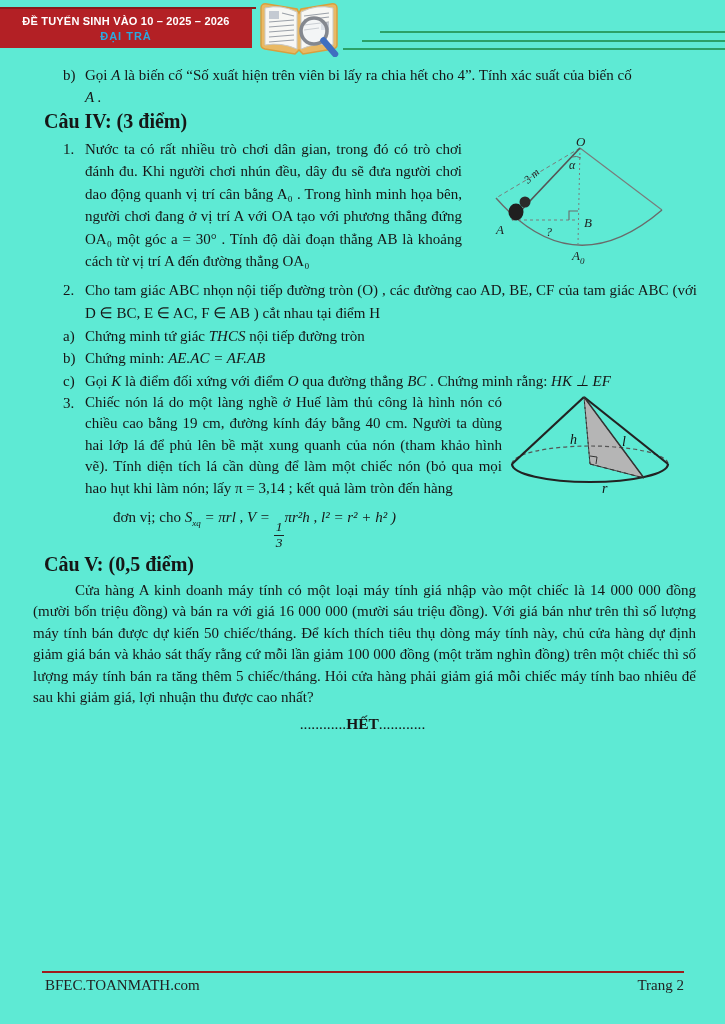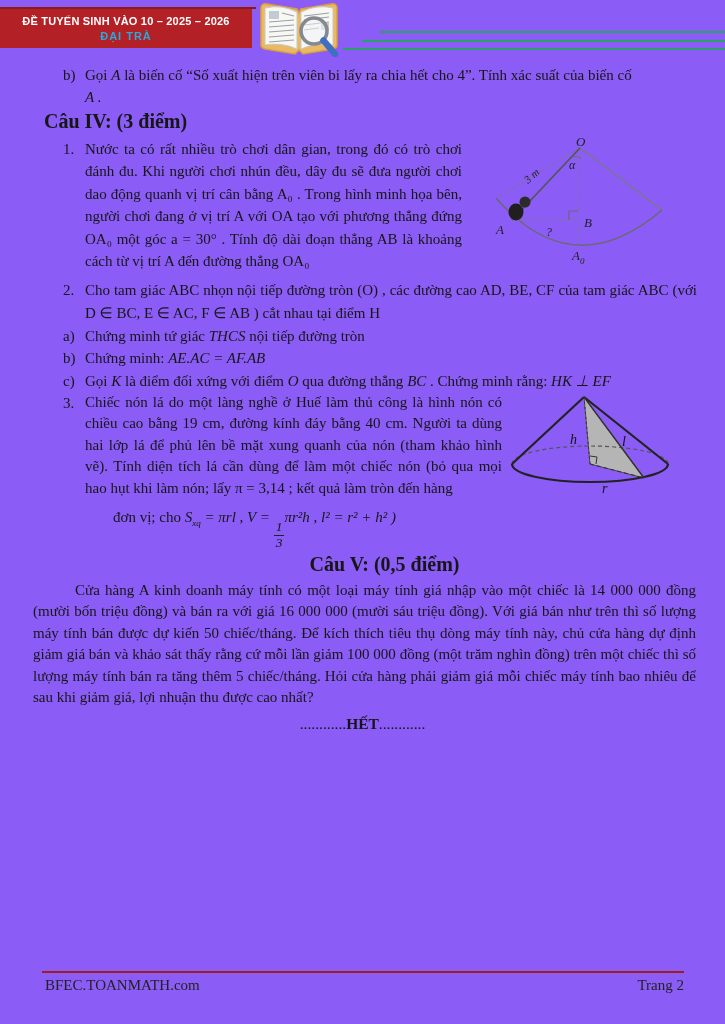--- a/index.html
+++ b/index.html
@@ -1,19 +1,19 @@
 <!DOCTYPE html>
 <html><head>
 <meta charset="utf-8">
 <style>
   * { box-sizing: border-box; }
   html, body { margin:0; padding:0; background:#9a9a9a; }
   .page {
     position: relative; width: 725px; height: 1024px; margin: 0 auto;
-    background: #8b5cf6; overflow: hidden;
+    background: #5eead4; overflow: hidden;
     font-family: "Liberation Serif", serif; color: #161616;
   }
 
   
   .topline { position:absolute; top:7px; left:0; width:256px; height:2px; background:#8b1b18; }
   .banner {
     position:absolute; top:9px; left:0; width:252px; height:39px; background:#b32025;
     text-align:center; font-family:"Liberation Sans", sans-serif; font-weight:bold;
   }
   .banner .t1 { padding-top:6px; font-size:11px; color:#ffffff; letter-spacing:0.2px; }
@@ -40,21 +40,21 @@
   .q2row { margin-top:5px; }
   .q2txt { width:612px; line-height:23px; }
   .subrow { line-height:22.3px; }
   .q3txt { width:417px; line-height:21.5px; }
   .q3fig { margin-left:4px; flex:none; }
   .formula { margin-top:3px; line-height:30px; white-space:nowrap;margin-left:28px; }
   .msub { font-size:9px; font-style:italic; }
   .frac { display:inline-flex; flex-direction:column; text-align:center;
           vertical-align:-9px; line-height:1.05; font-size:13.5px; font-style:italic; }
   .frac .den { border-top:1.2px solid #222; padding:0 2px; }
-  .h5 { margin-top:4px;text-align:center; }
+  .h5 { margin-top:4px; }
   .para5 { margin-top:6px; margin-left:33px; margin-right:29px; text-align:justify; text-indent:42px; line-height:21.5px; }
   .hetline { margin-top:4px; text-align:center; font-size:15.5px; }
 
   
   .footrule { position:absolute; top:971px; left:42px; width:642px; height:2px; background:#9e1d1d; }
   .footrow { position:absolute; top:977px; left:45px; right:41px; font-size:15px; color:#222; }
   .footrow .site { float:left; }
   .footrow .pg { float:right; }
 
   svg text { font-family:"Liberation Serif", serif; }

